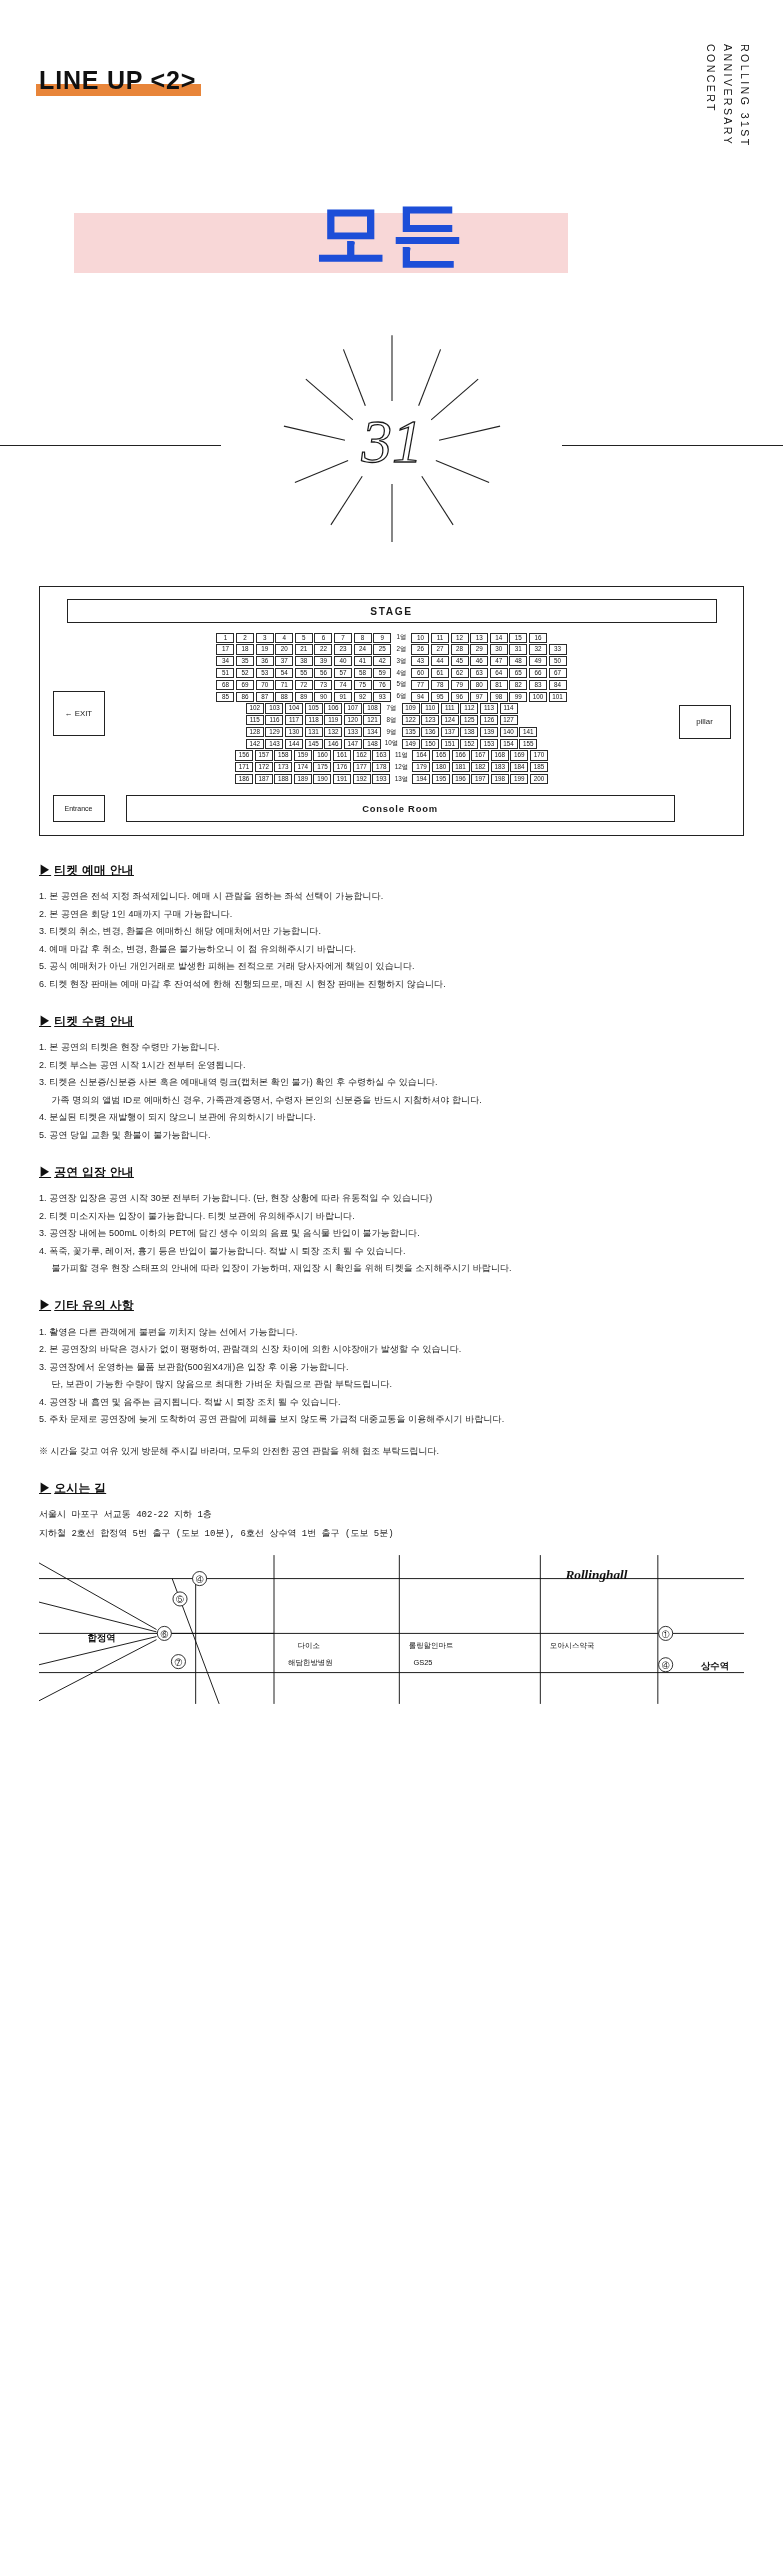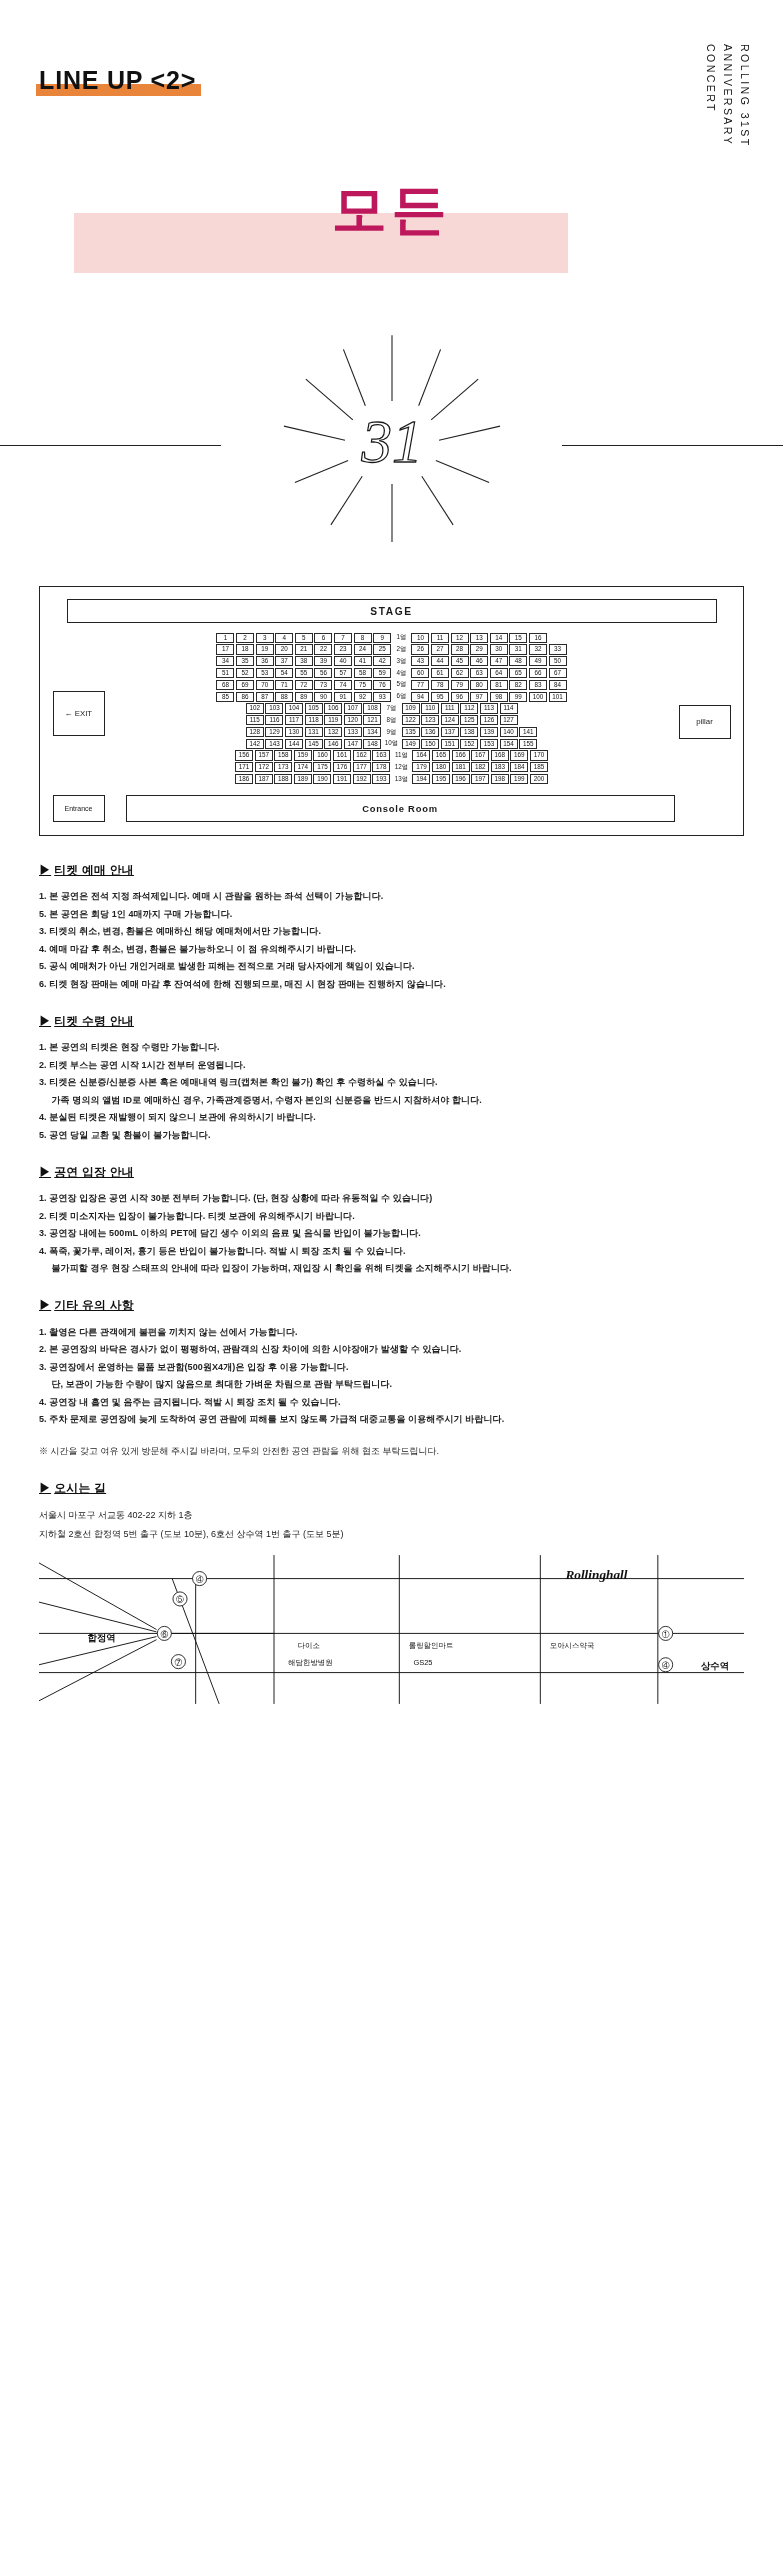--- a/index.html
+++ b/index.html
@@ -52,27 +52,27 @@
   .vertical-title span { display:block; }
 
   .title-band {
     position:absolute;
     left:74px; top:213px;
     width:494px; height:60px;
     background:#f8d7d7;
   }
   .main-title {
     position:absolute;
-    left:0; right:0; top:182px;
+    left:0; right:0; top:197px;
     text-align:center;
-    font-size:55px;
+    font-size:72px;
     font-weight:bold;
     letter-spacing:4.7px;
     line-height:1;
-    color:#be185d;
+    color:#1d4ed8;
     z-index:3;
   }
 
   
   .burst { position:relative; height:235px; margin-top:15.7px; }
   .burst svg { position:absolute; left:50%; top:0; transform:translateX(-50%); }
   .hrule { position:absolute; top:116px; height:0.8px; background:#222; }
   .hrule.left { left:0; width:221px; }
   .hrule.right { right:0; width:221px; }
 
@@ -149,33 +149,32 @@
     letter-spacing:0.3px;
     text-decoration:underline;
   }
   .sec-title .tri { margin-right:3.1px; }
   .sec ul { list-style:none; margin:0; padding:0; }
   .sec li {
     font-size:9px;
     line-height:1.95;
     color:#222;
     letter-spacing:0.1px;
-    font-weight:bold;
   }
   .sec li.indent { padding-left:12.5px; }
   .note {
     font-size:9px;
     line-height:1.95;
     margin-top:14px;
     color:#222;
   }
 
   
   .dir-lines { margin-top:9.4px; }
-  .dir-lines div { font-size:9px; line-height:2.1; }
+  .dir-lines div { font-size:9px; line-height:2.1;font-family:Liberation Mono, monospace; }
 
   .mapwrap { margin:11px 39px 23.5px 39px; position:relative; }
   .mapwrap svg { display:block; }
 </style>
 </head>
 <body>
 
 <div class="page">
 
   <div class="header">
@@ -488,21 +487,21 @@
   </div>
 
   <div class="info">
 
     <div class="sec">
       <div class="sec-title">
         <span class="tri">▶</span><span>티켓 예매 안내</span>
       </div>
       <ul>
         <li>1. 본 공연은 전석 지정 좌석제입니다. 예매 시 관람을 원하는 좌석 선택이 가능합니다.</li>
-        <li>5. 본 공연은 회당 1인 4매까지 구매 가능합니다.</li>
+        <li>2. 본 공연은 회당 1인 4매까지 구매 가능합니다.</li>
         <li>3. 티켓의 취소, 변경, 환불은 예매하신 해당 예매처에서만 가능합니다.</li>
         <li>4. 예매 마감 후 취소, 변경, 환불은 불가능하오니 이 점 유의해주시기 바랍니다.</li>
         <li>5. 공식 예매처가 아닌 개인거래로 발생한 피해는 전적으로 거래 당사자에게 책임이 있습니다.</li>
         <li>6. 티켓 현장 판매는 예매 마감 후 잔여석에 한해 진행되므로, 매진 시 현장 판매는 진행하지 않습니다.</li>
       </ul>
     </div>
 
     <div class="sec">
       <div class="sec-title">
         <span class="tri">▶</span><span>티켓 수령 안내</span>

